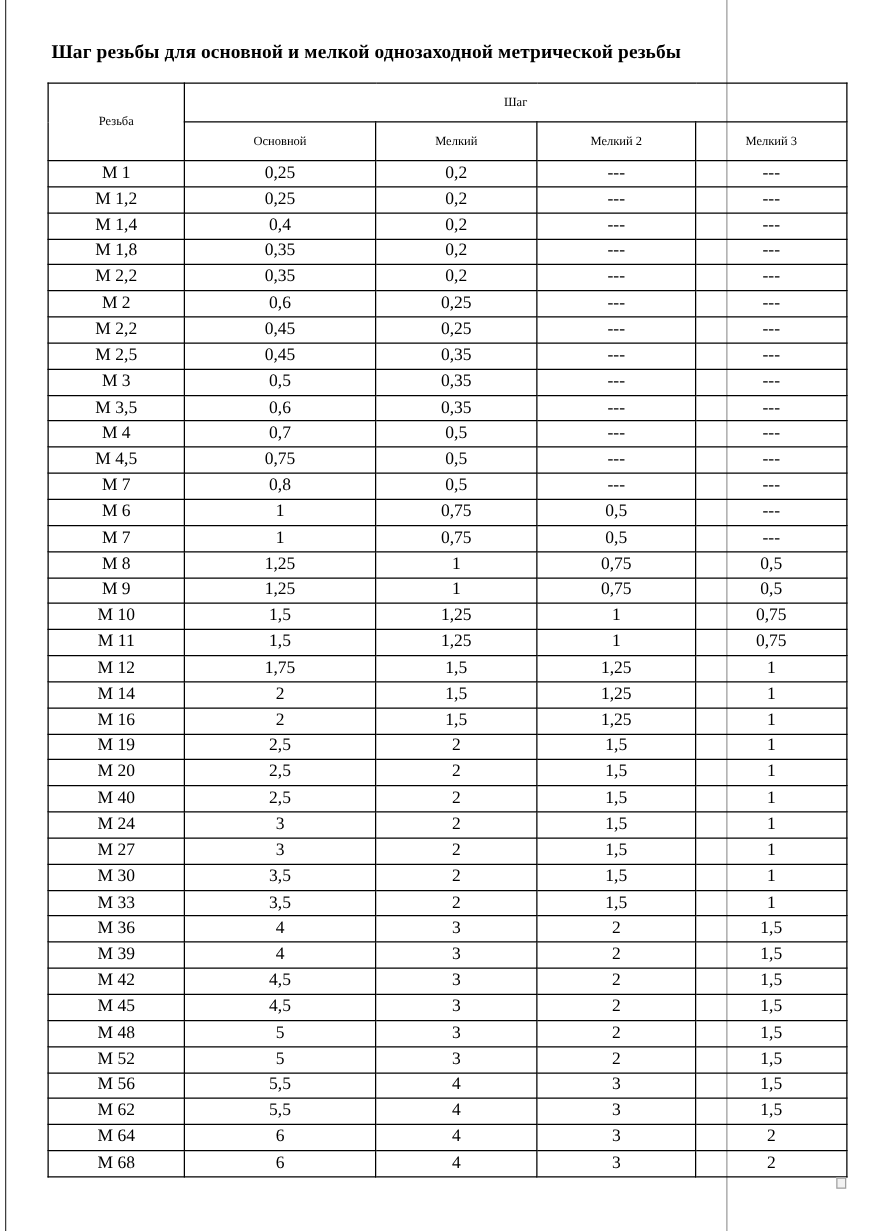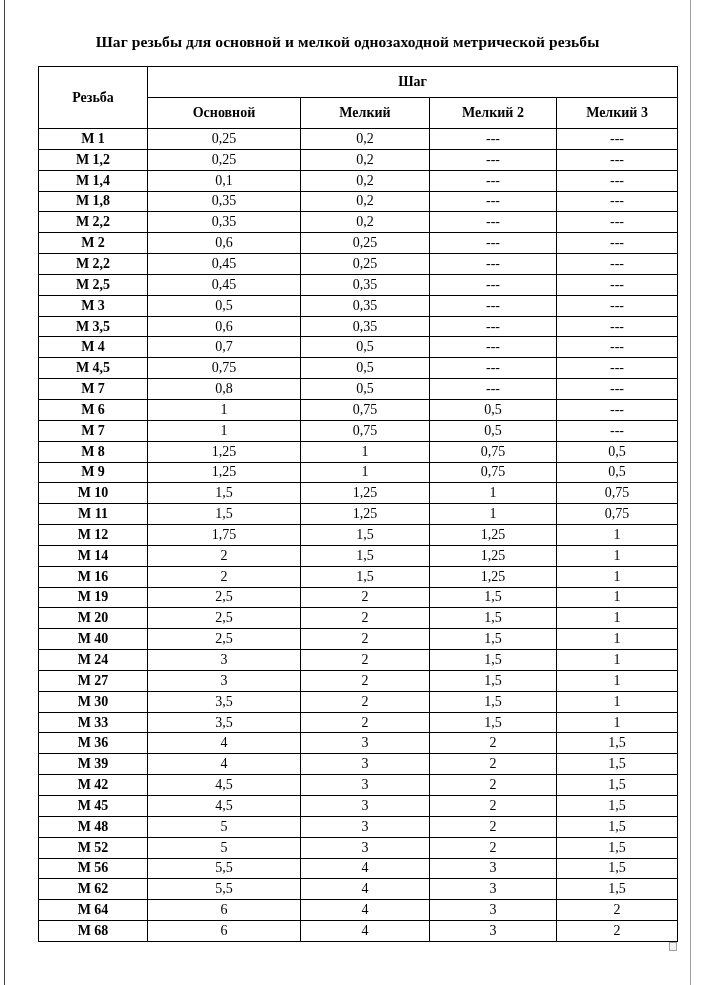--- a/index.html
+++ b/index.html
@@ -8,21 +8,21 @@
     background: #ffffff;
     width: 713px;
     height: 985px;
     font-family: "Liberation Serif", serif;
     color: #000000;
   }
   .page {
     position: absolute;
     left: 4px;
     top: 0;
-    width: 687px;
+    width: 578px;
     height: 985px;
     border-left: 1px solid #3f3f3f;
     border-right: 1px solid #9c9c9c;
     box-sizing: border-box;
     background: #ffffff;
   }
   .doc-title {
     margin-top: 32px;
     text-align: center;
     font-weight: bold;
@@ -40,31 +40,31 @@
   .pitch-table th, .pitch-table td {
     border: 1px solid #000000;
     text-align: center;
     vertical-align: middle;
     padding: 0;
     overflow: hidden;
     white-space: nowrap;
   }
   .pitch-table thead th {
     height: 30px;
-    font-weight: bold;
-    font-size: 14px;
+    font-weight: normal;
+    font-size: 10px;
   }
   .pitch-table tbody td {
     height: 19.85px;
     font-size: 14px;
     font-weight: normal;
     line-height: 1;
   }
   .pitch-table tbody td.thread {
-    font-weight: bold;
+    font-weight: normal;
     margin-left: 21px;
   }
   .para-mark {
     position: absolute;
     left: 664px;
     top: 942px;
     width: 6px;
     height: 7px;
     border: 1px solid #a0a0a0;
     background: #f2f2f2;
@@ -107,21 +107,21 @@
         </tr>
         <tr>
           <td class="thread">М 1,2</td>
           <td>0,25</td>
           <td>0,2</td>
           <td>---</td>
           <td>---</td>
         </tr>
         <tr>
           <td class="thread">М 1,4</td>
-          <td>0,1</td>
+          <td>0,4</td>
           <td>0,2</td>
           <td>---</td>
           <td>---</td>
         </tr>
         <tr>
           <td class="thread">М 1,8</td>
           <td>0,35</td>
           <td>0,2</td>
           <td>---</td>
           <td>---</td>

